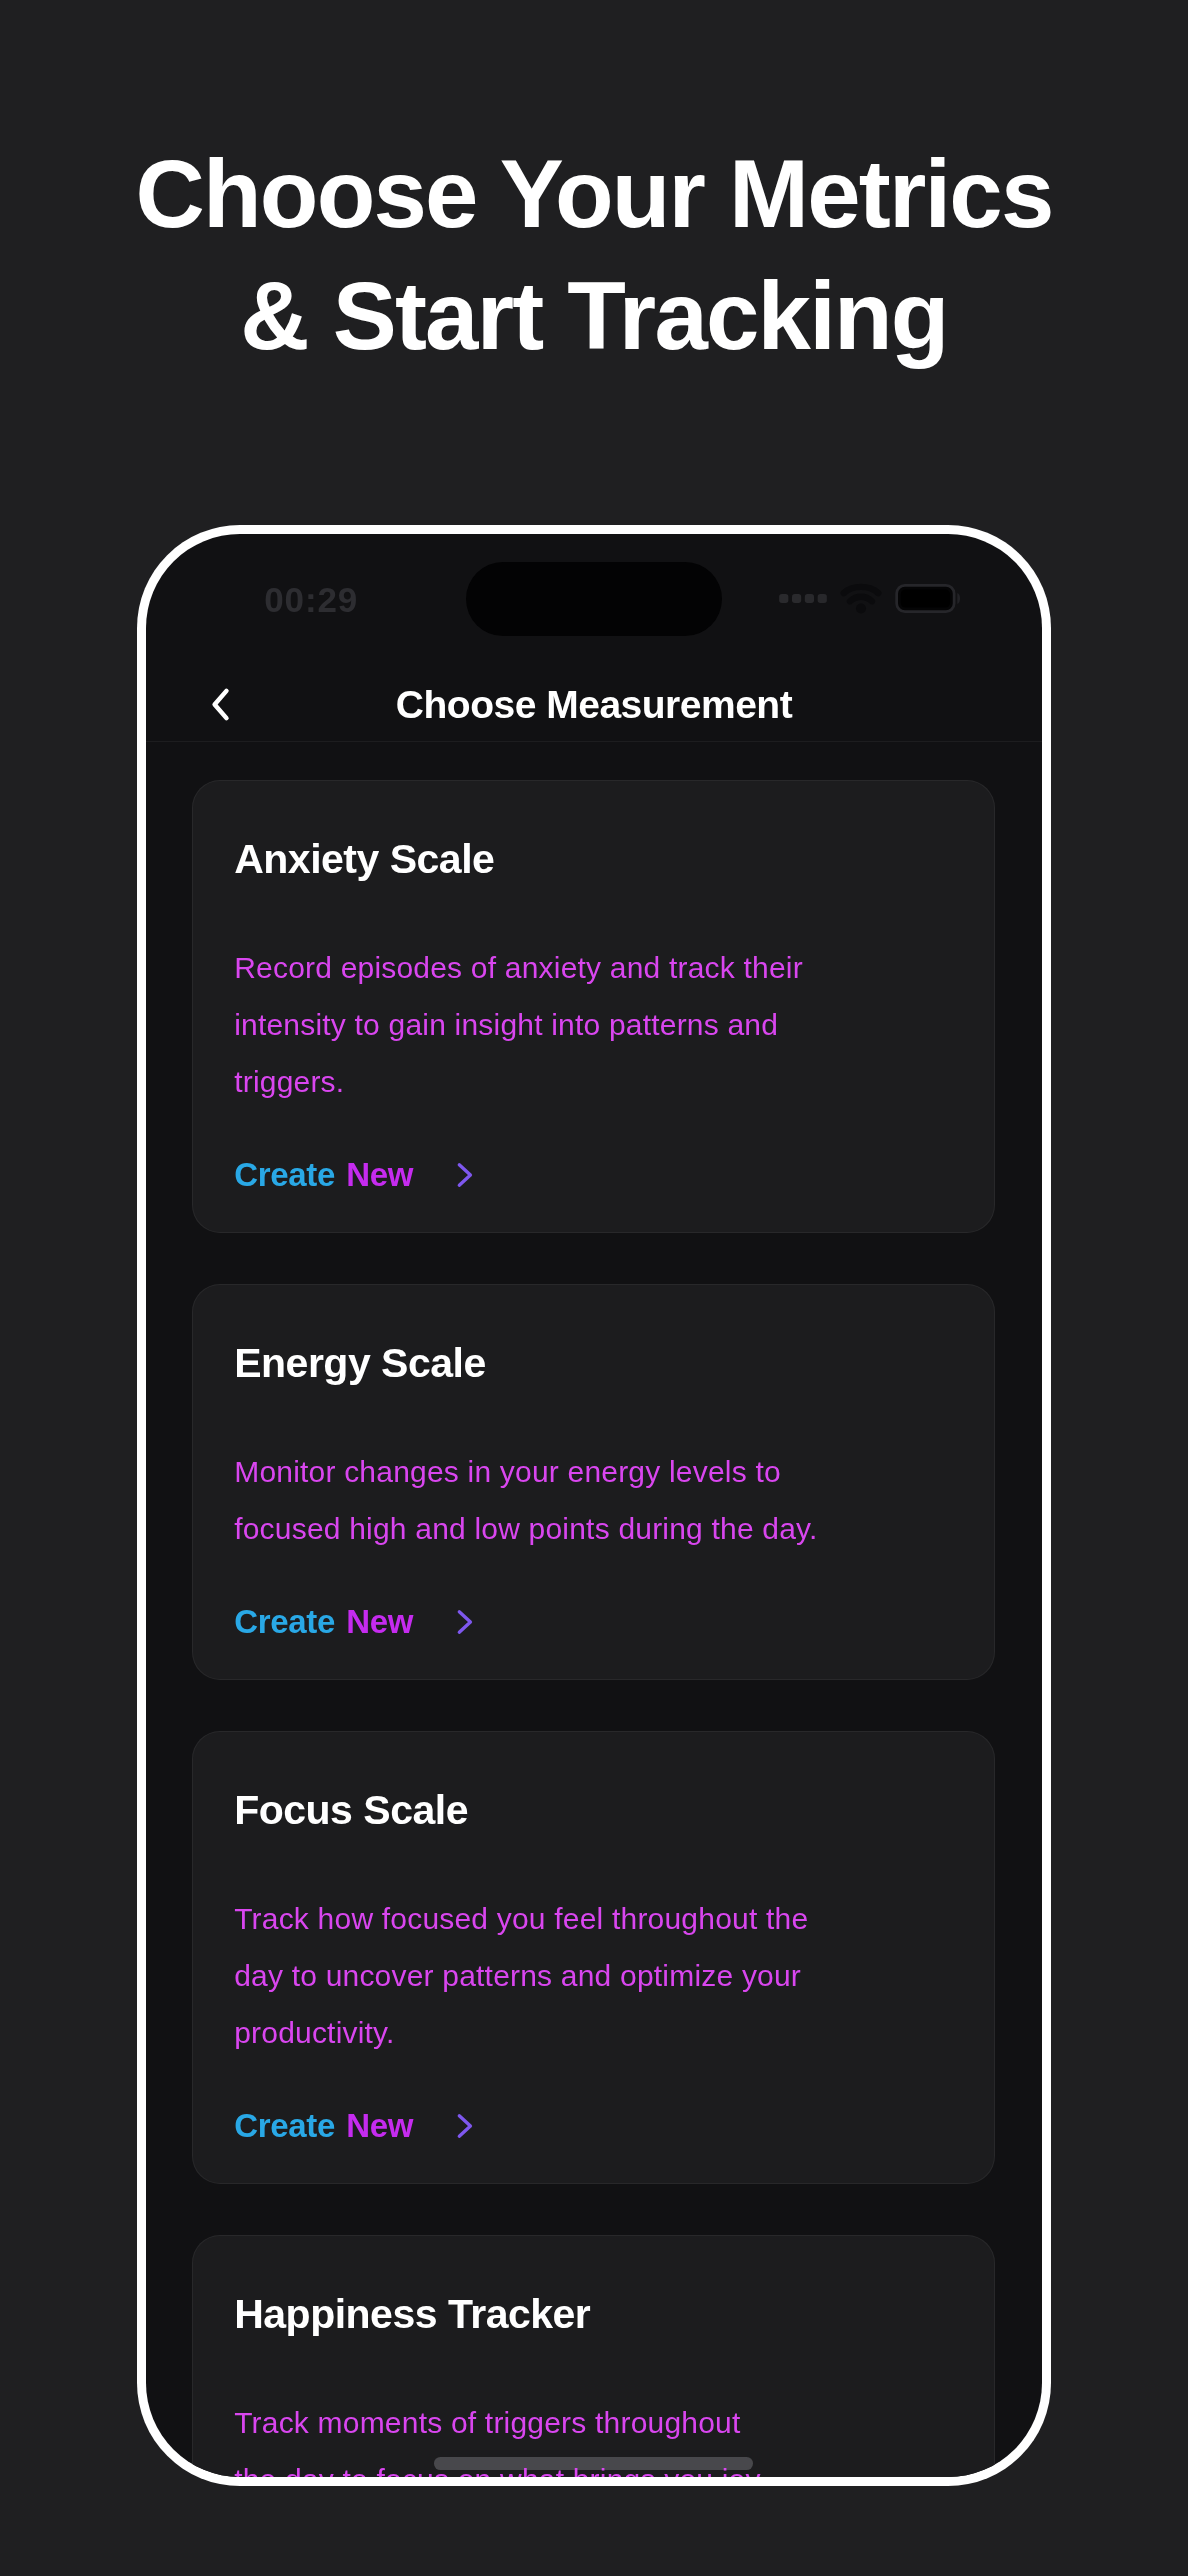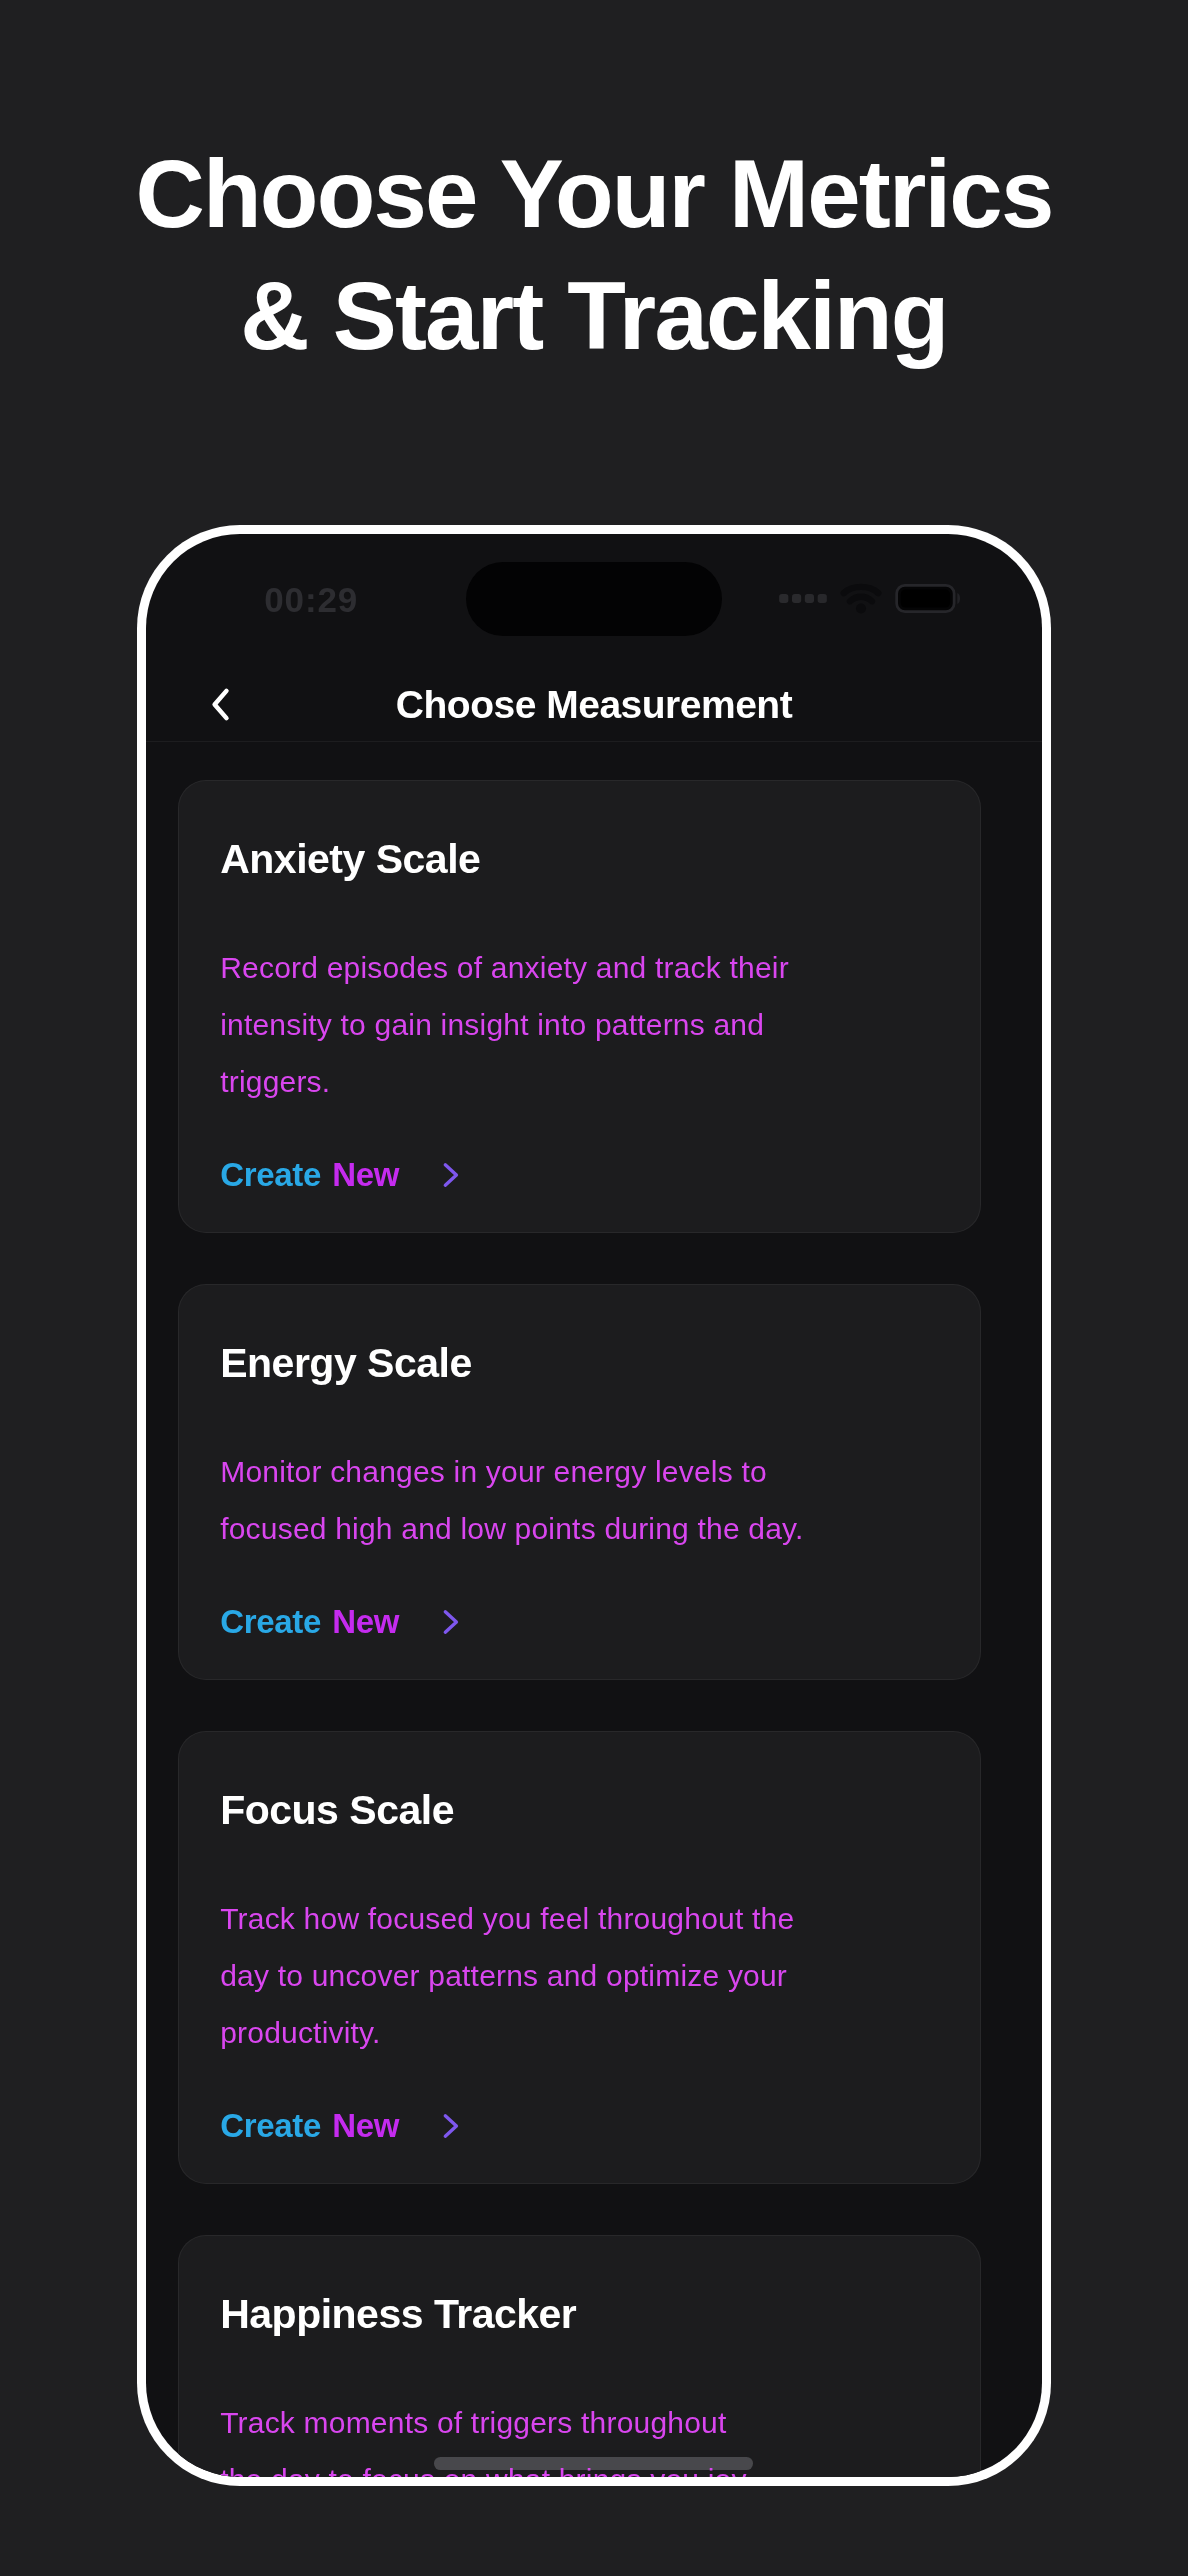--- a/index.html
+++ b/index.html
@@ -48,21 +48,21 @@
   }
   .back-btn{
     position:absolute; left:53px; top:14.7px; width:44px; height:44px;
     display:flex; align-items:center; justify-content:center; cursor:pointer;
   }
   .nav-title{
     width:100%; text-align:center; line-height:74px;
     color:#ffffff; font-size:39px; font-weight:700; letter-spacing:-0.5px;
   }
   
-  .content{ position:absolute; top:246px; left:32px; width:803px; }
+  .content{ position:absolute; top:246px; left:46px; width:803px; }
   .card{
     background:#1c1c1e;
     border:0.9px solid rgba(255,255,255,0.055);
     border-radius:28px;
     padding:53px 41px 34px 41px;
   }
   .card + .card{ margin-top:51px; }
   .card-title{
     position:relative; z-index:3;
     color:#ffffff; font-size:41px; line-height:50px; font-weight:700;

